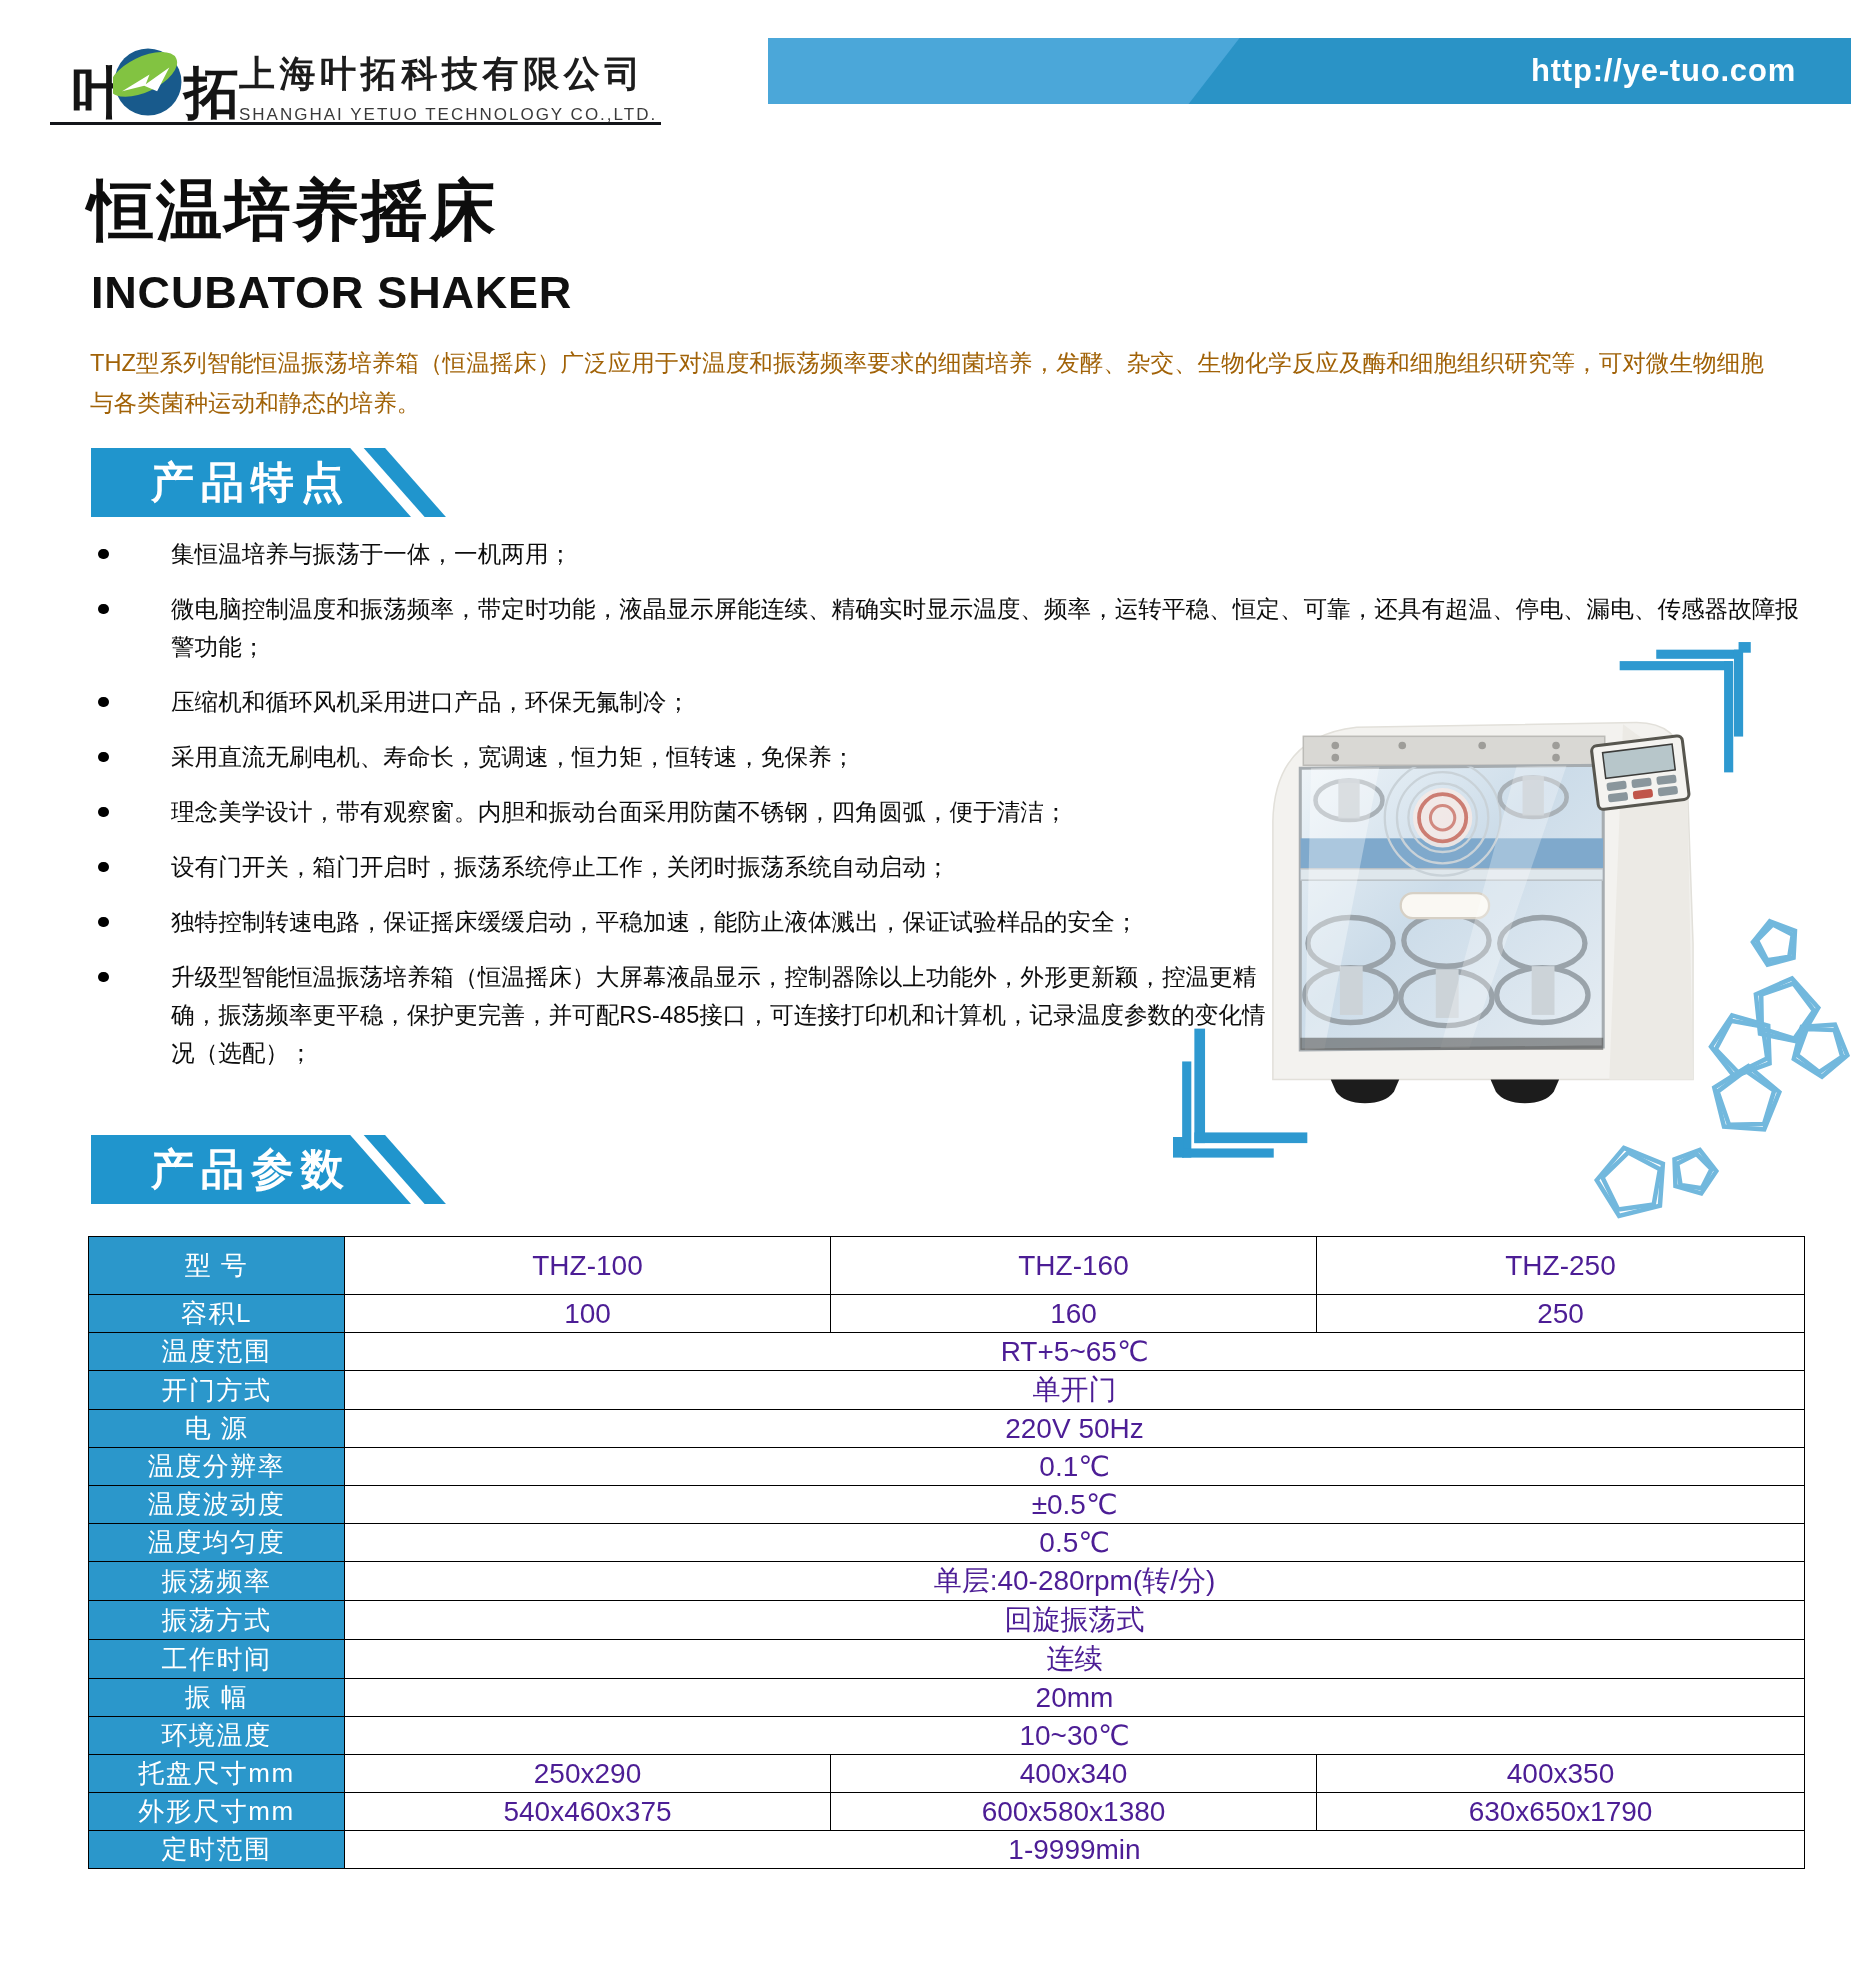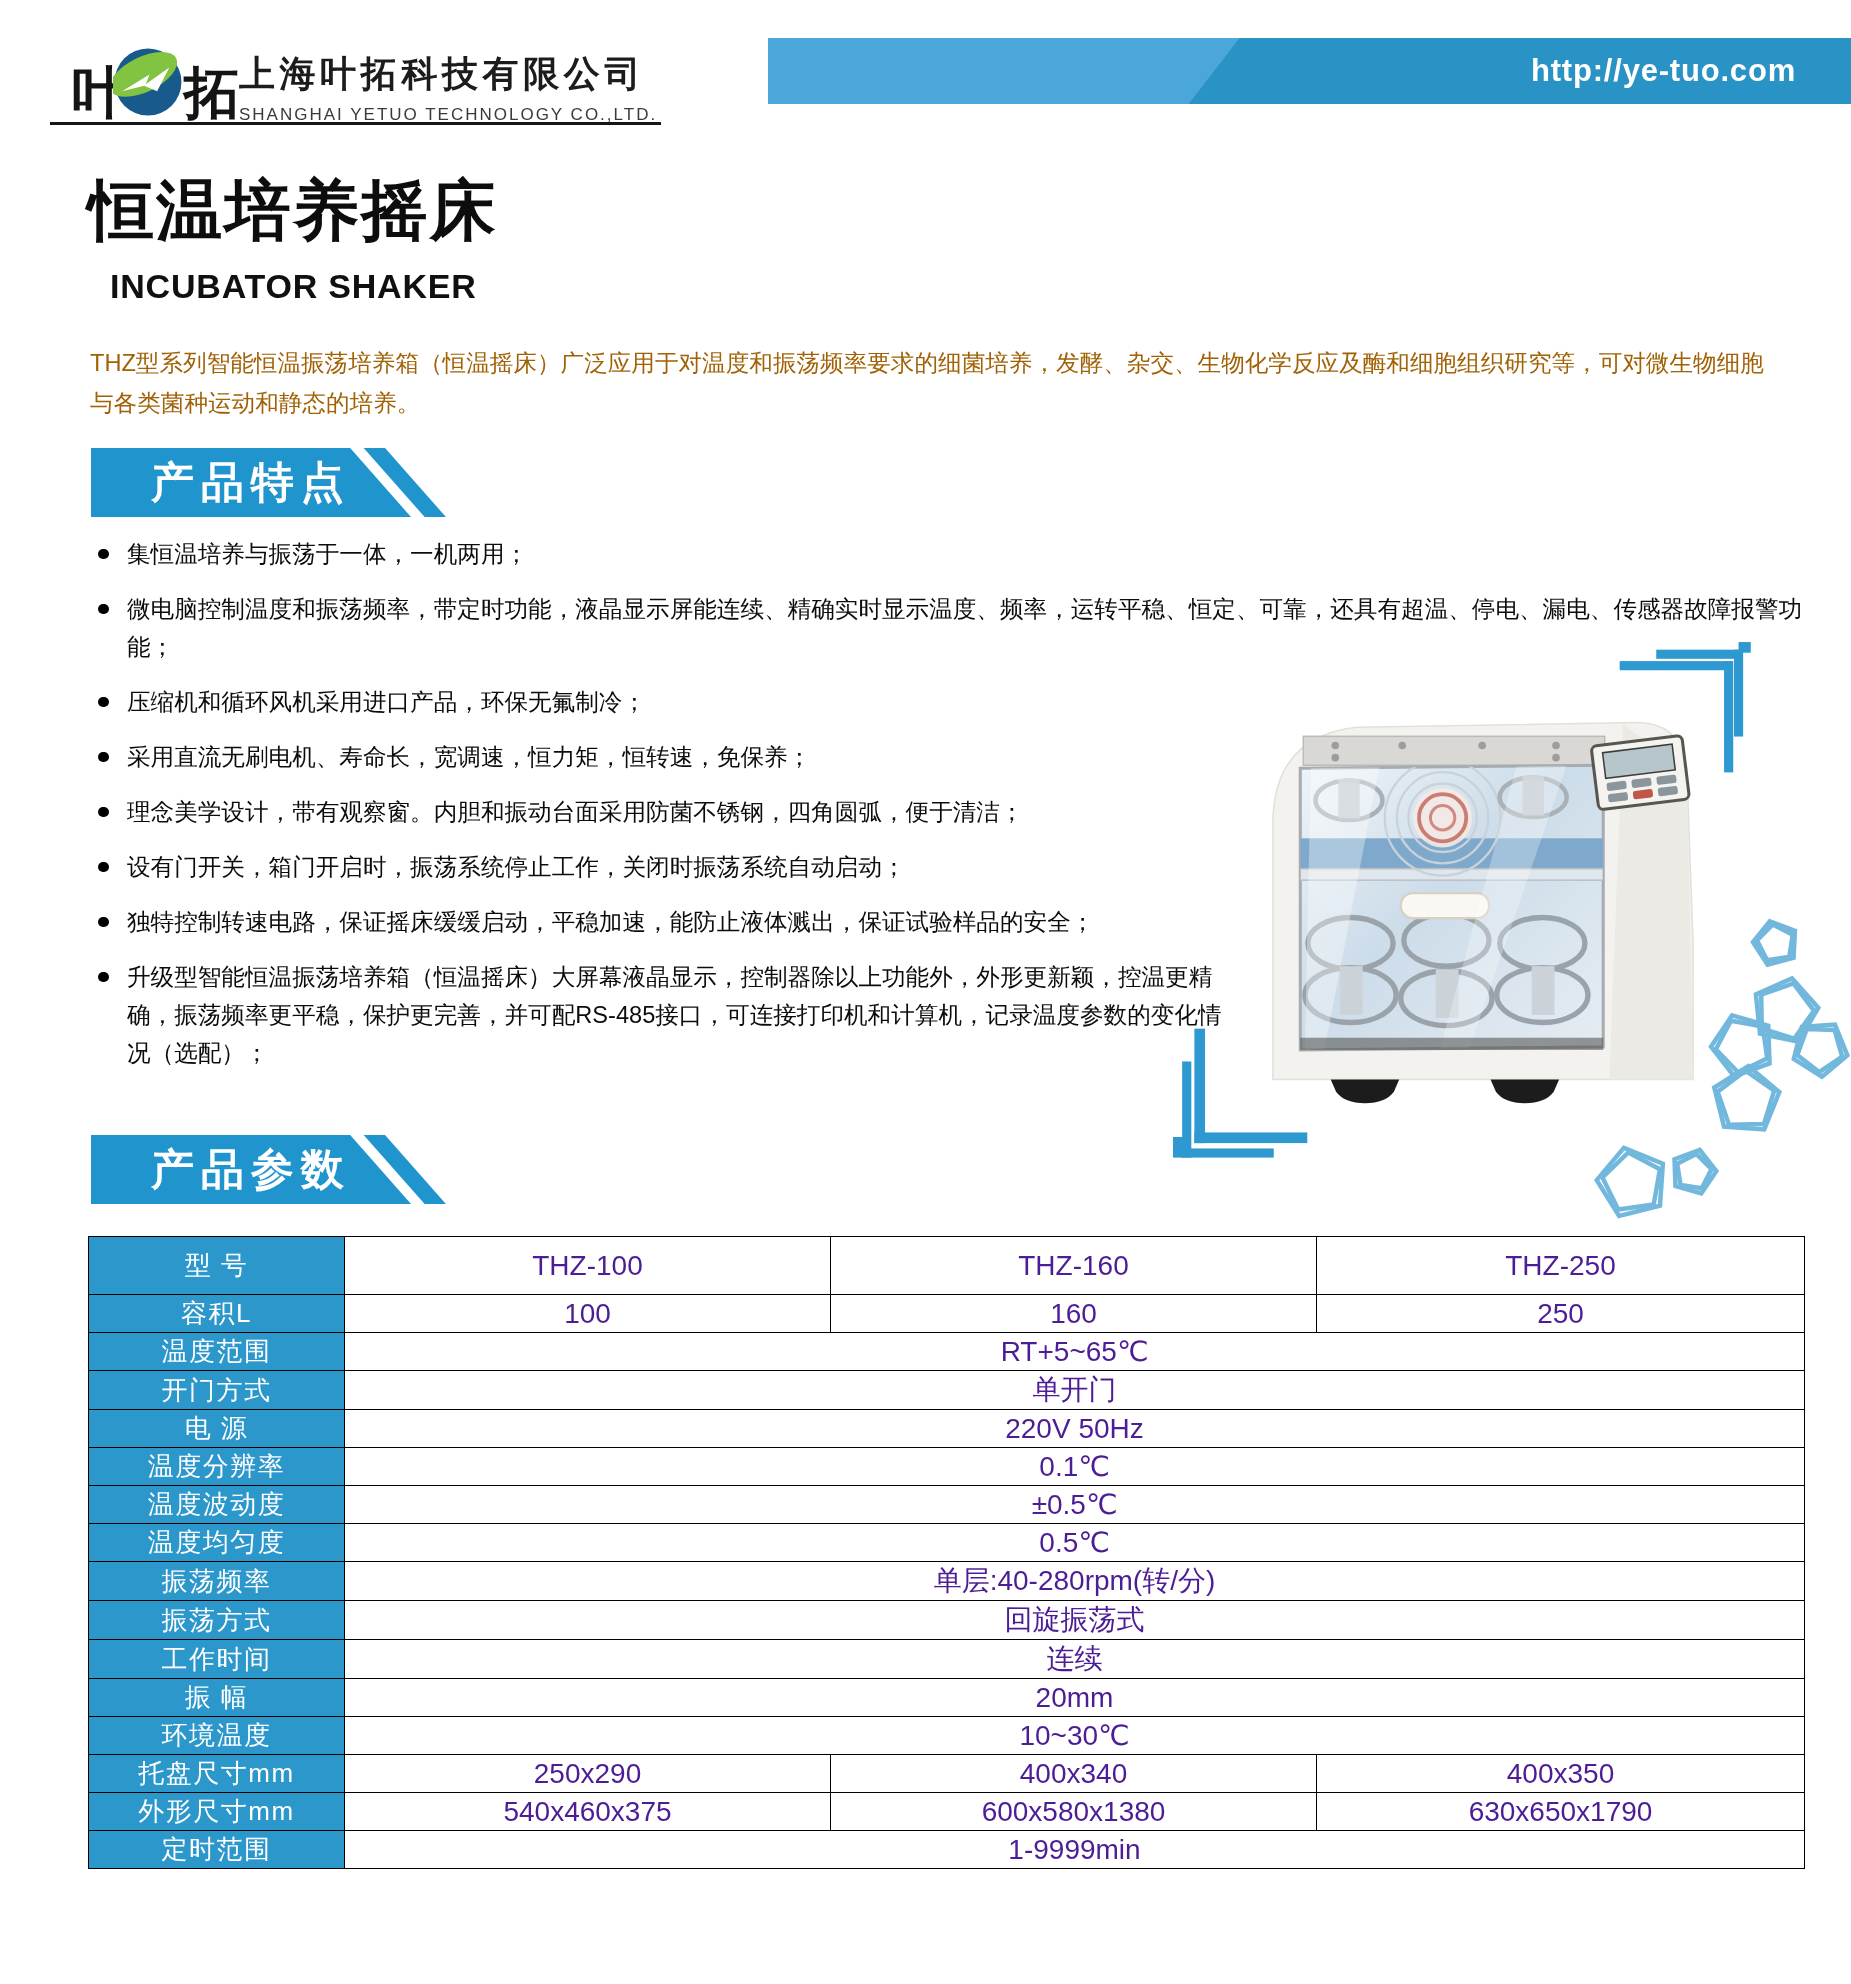--- a/index.html
+++ b/index.html
@@ -18,41 +18,41 @@
   .company-en { margin-top:6.1px; font-size:17px; font-weight:500; color:#3a3a3a; letter-spacing:2px; }
   .header-rule { position:absolute; left:50px; top:122px; width:611px; height:3px; background:#14161a; }
   .banner { position:absolute; left:768px; top:38px; width:1084px; height:66px; background:#2a93c6; }
   .banner-light { position:absolute; left:0; top:0; width:100%; height:100%;
     background:#4ba7d9; clip-path:polygon(0 0,43.5% 0,38.8% 100%,0 100%); }
   .banner-url { position:absolute; right:56px; top:50%; transform:translateY(-50%);
     font-size:31px; font-weight:700; color:#ffffff; letter-spacing:0.8px; }
   
   .title-cn { position:absolute; left:88px; top:166px; font-size:66px; font-weight:900;
     color:#0d0d0d; letter-spacing:2.3px; }
-  .title-en { position:absolute; left:91px; top:267px; font-size:34px; font-weight:700;
-    color:#101010; letter-spacing:0.8px;margin-left:19px; }
+  .title-en { position:absolute; left:91px; top:267px; font-size:45px; font-weight:700;
+    color:#101010; letter-spacing:0.8px; }
   .intro { position:absolute; left:90px; top:343px; width:1679px; font-size:23.6px;
     line-height:40px; color:#a16207; }
   
   .badge { position:absolute; width:366px; height:69px; }
   .badge.features { left:91px; top:448px; }
   .badge.params   { left:91px; top:1135px; }
   .badge-main { position:absolute; left:0; top:0; width:320px; height:69px; background:#2095cd;
     clip-path:polygon(0 0,81% 0,100% 100%,0 100%); box-sizing:border-box;
     color:#fff; font-size:43px; font-weight:700; letter-spacing:6.9px;
     padding-left:60px; line-height:69px; }
   .badge-stripe { position:absolute; left:259px; top:0; width:99px; height:69px; background:#2095cd;
     clip-path:polygon(13.8% 0,35.4% 0,96.9% 100%,75.4% 100%); }
   
   .features-list { position:absolute; left:98px; top:535px; width:1710px;
     list-style:none; margin:0; padding:0; }
   .features-list li { display:flex; margin-bottom:17px; }
   .bullet-dot { width:10.7px; height:10.7px; border-radius:50%; background:#000;
     margin:13.7px 18.3px 0 0; flex:none; }
-  .feature-text { font-size:23.6px; line-height:38px; color:#0c0c0c; }
+  .feature-text { font-size:23.6px; line-height:38px; color:#0c0c0c;margin-left:44px; }
   .features-list li:nth-child(n+3) .feature-text { max-width:1097px; }
   .features-list li:nth-child(9) .feature-text { max-width:1063px; }
   
   .params-table { position:absolute; left:88px; top:1236px; width:1716px;
     border-collapse:collapse; table-layout:fixed; }
   .params-table th, .params-table td { border:1.5px solid #000; text-align:center;
     vertical-align:middle; padding:0; overflow:hidden; }
   .params-table tr { height:38px; }
   .params-table tr.model-row { height:58px; }
   .label-cell { background:#2b97cb; color:#fff; font-size:26px; font-weight:500; letter-spacing:1.5px; }

